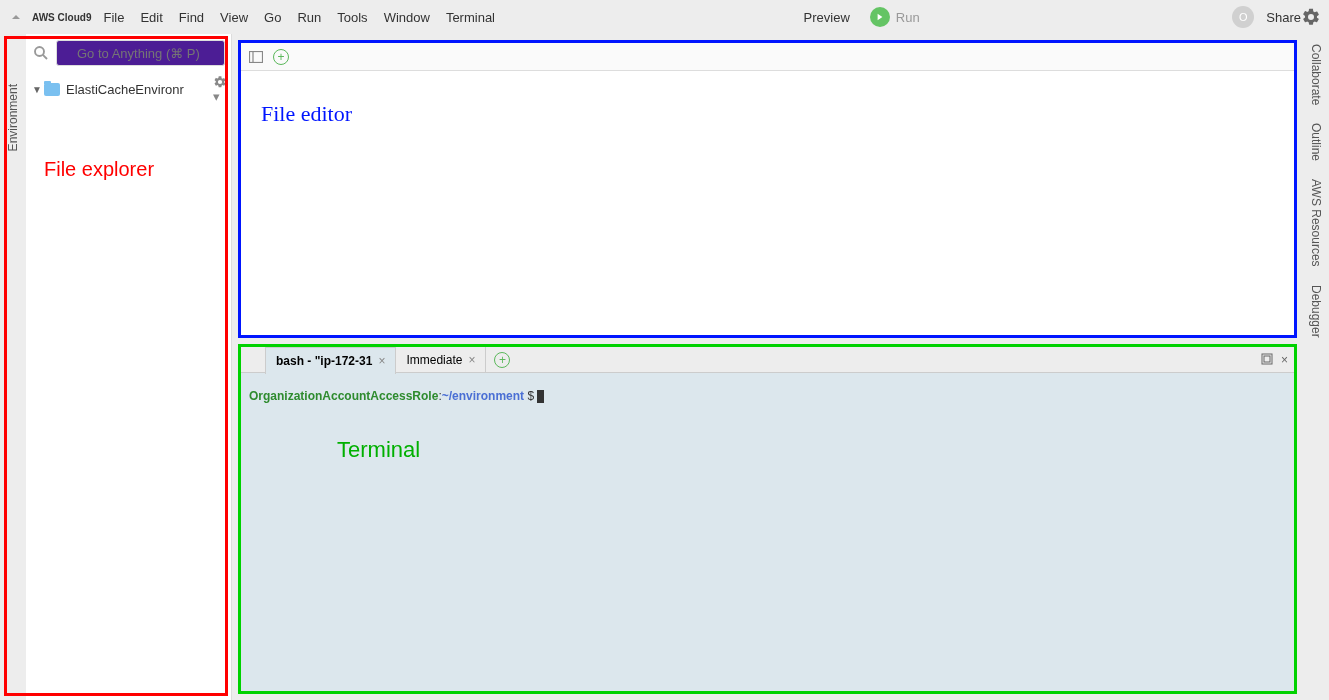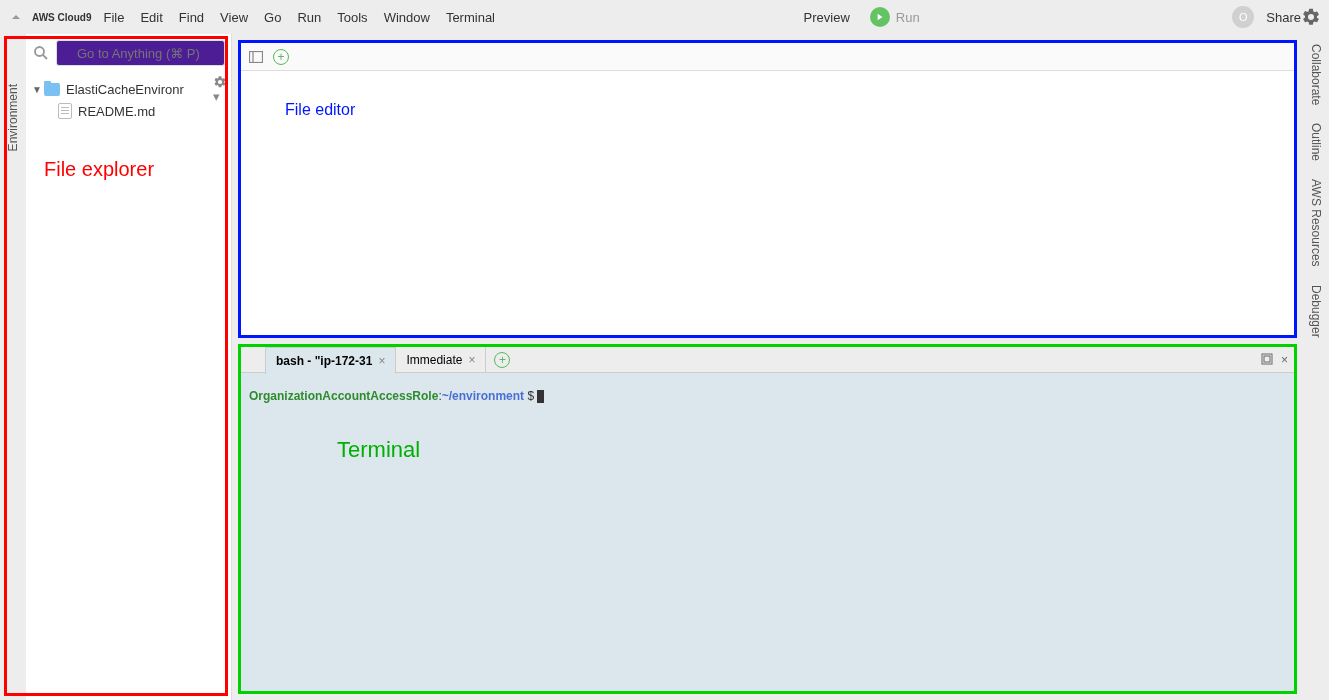--- a/index.html
+++ b/index.html
@@ -42,21 +42,21 @@
 .explorer .gear-small { margin-left: auto; color: #888; cursor: pointer; }
 
 
 .center { flex: 1; display: flex; flex-direction: column; background: #ededed; }
 
 
 .editor-region { flex: 0 0 298px; margin: 6px 6px 3px 6px; background: #fff; border: 3px solid #0015ff; position: relative; }
 .editor-tabbar { height: 28px; border-bottom: 1px solid #ddd; display: flex; align-items: center; padding: 0 8px; gap: 10px; background:#fafafa; }
 .editor-tabbar .panel-icon { color: #888; cursor: pointer; }
 .editor-tabbar .plus-icon { width: 16px; height: 16px; border: 1.5px solid #5bb85b; border-radius: 50%; display: flex; align-items: center; justify-content: center; color: #5bb85b; font-size: 12px; line-height:1; cursor: pointer; }
-.editor-body { padding: 30px 44px; color: #0015ff; font-size: 16px; font-weight: 400; }
+.editor-body { padding: 30px 20px; color: #0015ff; font-size: 22px; font-weight: 400; font-family: Liberation Serif, serif; }
 
 
 .terminal-region { flex: 1; margin: 3px 6px 6px 6px; background: #dce7ed; border: 3px solid #00d200; position: relative; display: flex; flex-direction: column; }
 .terminal-tabbar { height: 26px; background: #ededed; display: flex; align-items: center; font-size: 12px; position: relative; border-bottom: 1px solid #ccc; }
 .terminal-tab { height: 26px; padding: 0 10px; display: flex; align-items: center; gap: 6px; cursor: pointer; border-right: 1px solid #ccc; position:relative; }
 .terminal-tab.active { background: #dce7ed; border-top: 1px solid #ccc; border-left:1px solid #ccc; margin-bottom:-1px; height:27px; border-right:1px solid #ccc; }
 .terminal-tab .tab-close { color: #888; font-size: 12px; cursor: pointer; }
 .terminal-tabbar .plus-icon { margin-left: 8px; }
 .terminal-tabbar .right-controls { position: absolute; right: 6px; display: flex; gap: 8px; color: #666; }
 .terminal-tabbar .right-controls span { cursor: pointer; }
@@ -136,24 +136,20 @@
       <div class="tree-row">
         <span class="chev">▼</span>
         <span class="folder-icon"></span>
         <span>ElastiCacheEnvironr</span>
         <span class="gear-small">
           <svg width="14" height="14" viewBox="0 0 24 24" fill="#888">
               <path d="M19.14,12.94a7.07,7.07,0,0,0,.05-.94,7.07,7.07,0,0,0-.05-.94l2.03-1.58a.5.5,0,0,0,.12-.64l-1.92-3.32a.5.5,0,0,0-.61-.22l-2.39,1a7,7,0,0,0-1.62-.94l-.36-2.54A.5.5,0,0,0,13.9,2H10.1a.5.5,0,0,0-.49.42L9.25,5a7,7,0,0,0-1.62.94l-2.39-1a.5.5,0,0,0-.61.22L2.71,8.44a.5.5,0,0,0,.12.64L4.86,10.66a7.07,7.07,0,0,0-.05.94,7.07,7.07,0,0,0,.05.94L2.83,14.12a.5.5,0,0,0-.12.64l1.92,3.32a.5.5,0,0,0,.61.22l2.39-1a7,7,0,0,0,1.62.94l.36,2.54a.5.5,0,0,0,.49.42h3.8a.5.5,0,0,0,.49-.42l.36-2.54a7,7,0,0,0,1.62-.94l2.39,1a.5.5,0,0,0,.61-.22l1.92-3.32a.5.5,0,0,0-.12-.64ZM12,15.6A3.6,3.6,0,1,1,15.6,12,3.6,3.6,0,0,1,12,15.6Z"></path>
             </svg>▾
         </span>
       </div>
-      <div class="tree-row">
-        <span class="file-icon"></span>
-        <span>README.md</span>
-      </div>
     </div>
   </div>
 
   <div class="center">
     <div class="editor-region">
       <div class="editor-tabbar">
         <span class="panel-icon">
           <svg width="14" height="12" viewBox="0 0 14 12" fill="none" stroke="#888" stroke-width="1.2">
               <rect x="0.5" y="0.5" width="13" height="11"></rect>
               <line x1="4" y1="0.5" x2="4" y2="11.5"></line>

